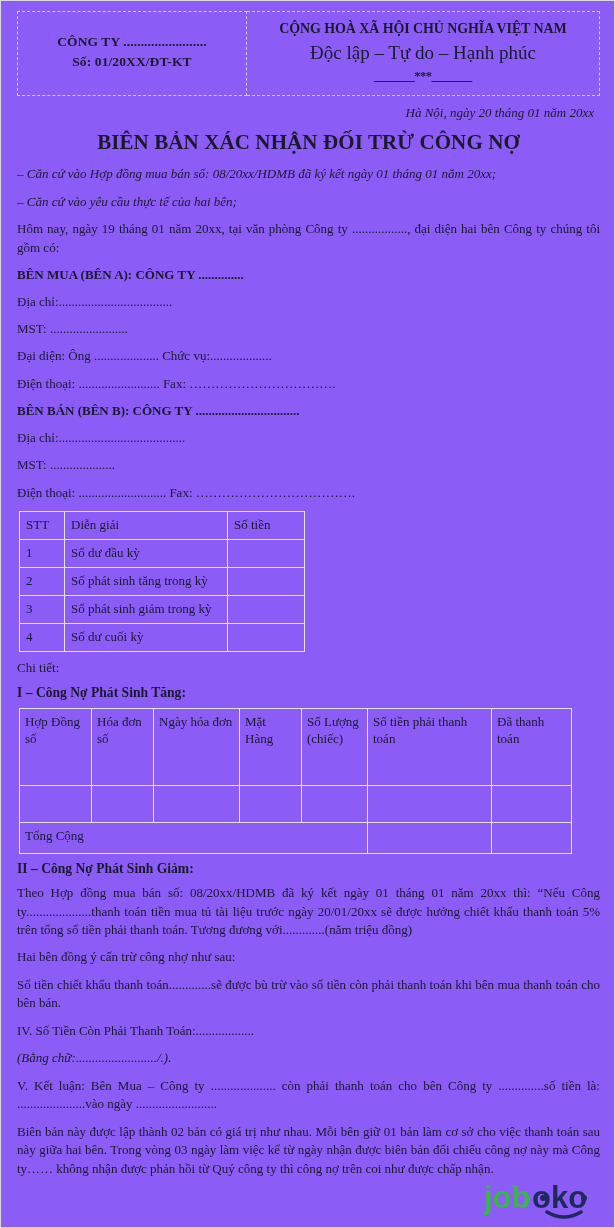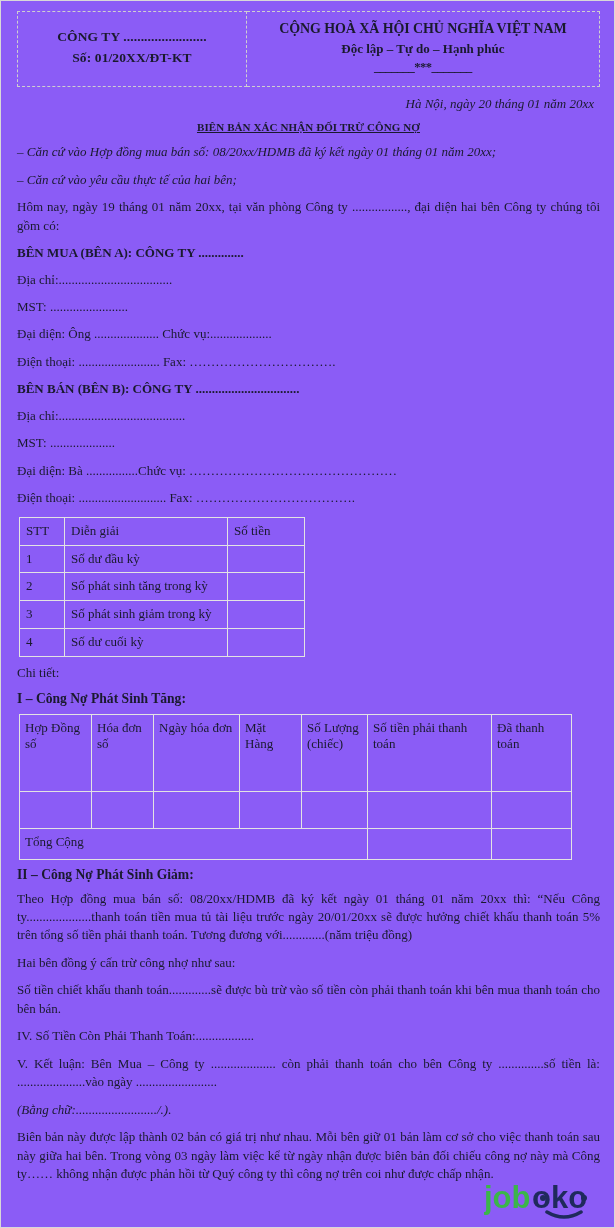--- a/index.html
+++ b/index.html
@@ -48,44 +48,43 @@
     letter-spacing: .1px;
   }
   .hdr-nation {
     font-weight: bold;
     font-size: 14px;
     line-height: 1.45;
     letter-spacing: -.1px;
     text-align: center;
   }
   .hdr-motto {
-    font-weight: bold;
-    font-size: 13px;
+    font-weight: normal;
+    font-size: 19px;
     line-height: 1.5;
   }
   .hdr-stars {
     font-weight: bold;
     font-size: 12.5px;
     line-height: 1.4;
     letter-spacing: -.5px;
   }
 
   .place-date {
     text-align: right;
     font-style: italic;
     font-size: 13px;
     margin: 9px 6px 0 0;
   }
   .doc-title {
     text-align: center;
     font-weight: bold;
-    font-size: 11px;
+    font-size: 21px;
     margin: 9px 0 10px 0;
     letter-spacing: .1px;
-    text-decoration: underline;
   }
 
   
   p.t {
     margin: 0 0 9px 0;
     font-size: 13px;
     line-height: 1.42;
     text-align: justify;
   }
   p.t.italic { font-style: italic; }
@@ -172,21 +171,20 @@
 
     <p class="t bold tight">BÊN MUA (BÊN A): CÔNG TY ..............</p>
     <p class="t">Địa chỉ:...................................</p>
     <p class="t">MST: ........................</p>
     <p class="t">Đại diện: Ông .................... Chức vụ:...................</p>
     <p class="t">Điện thoại: ......................... Fax: …………………………….</p>
 
     <p class="t bold tight">BÊN BÁN (BÊN B): CÔNG TY ................................</p>
     <p class="t">Địa chỉ:.......................................</p>
     <p class="t">MST: ....................</p>
-    <p class="t">Đại diện: Bà ................Chức vụ: …………………………………………</p>
     <p class="t">Điện thoại: ........................... Fax: ……………………………….</p>
 
 
     <table class="doc summary">
       <tbody>
           <tr>
         <td class="c-stt">STT</td>
         <td class="c-desc">Diễn giải</td>
         <td class="c-amt">Số tiền</td>
       </tr>
@@ -254,23 +252,23 @@
     </tbody>
       </table>
 
     <div class="sec-head">II – Công Nợ Phát Sinh Giảm:</div>
     <p class="t para-just">Theo Hợp đồng mua bán số: 08/20xx/HDMB đã ký kết ngày 01 tháng 01 năm 20xx thì: “Nếu Công ty....................thanh toán tiền mua tủ tài liệu trước ngày 20/01/20xx sẽ được hưởng chiết khấu thanh toán 5% trên tổng số tiền phải thanh toán. Tương đương với.............(năm triệu đồng)</p>
 
     <p class="t">Hai bên đồng ý cấn trừ công nhợ như sau:</p>
     <p class="t para-just">Số tiền chiết khấu thanh toán.............sẽ được bù trừ vào số tiền còn phải thanh toán khi bên mua thanh toán cho bên bán.</p>
 
     <p class="t">IV. Số Tiền Còn Phải Thanh Toán:..................</p>
+    <p class="t italic">(Bằng chữ:........................./.).</p>
+
     <p class="t para-just">V. Kết luận: Bên Mua – Công ty .................... còn phải thanh toán cho bên Công ty ..............số tiền là: .....................vào ngày .........................</p>
-
-    <p class="t italic">(Bằng chữ:........................./.).</p>
     <p class="t para-just">Biên bản này được lập thành 02 bản có giá trị như nhau. Mỗi bên giữ 01 bản làm cơ sở cho việc thanh toán sau này giữa hai bên. Trong vòng 03 ngày làm việc kể từ ngày nhận được biên bản đối chiếu công nợ này mà Công ty…… không nhận được phản hồi từ Quý công ty thì công nợ trên coi như được chấp nhận.</p>
 
   </div>
 
   <svg id="logo" viewBox="0 0 236 80">
     <text x="0" y="58" font-family="Liberation Sans, sans-serif" font-size="62" font-weight="bold" fill="#3bb54a">job</text>
     <text x="96" y="58" font-family="Liberation Sans, sans-serif" font-size="62" font-weight="bold" fill="#1f2a5c">oko</text>
     <circle cx="118" cy="38" r="6" fill="#1f2a5c"></circle>
     <circle cx="200" cy="38" r="6" fill="#1f2a5c"></circle>
     <path d="M126 66 Q160 86 194 66" stroke="#1f2a5c" stroke-width="7" fill="none" stroke-linecap="round"></path>

